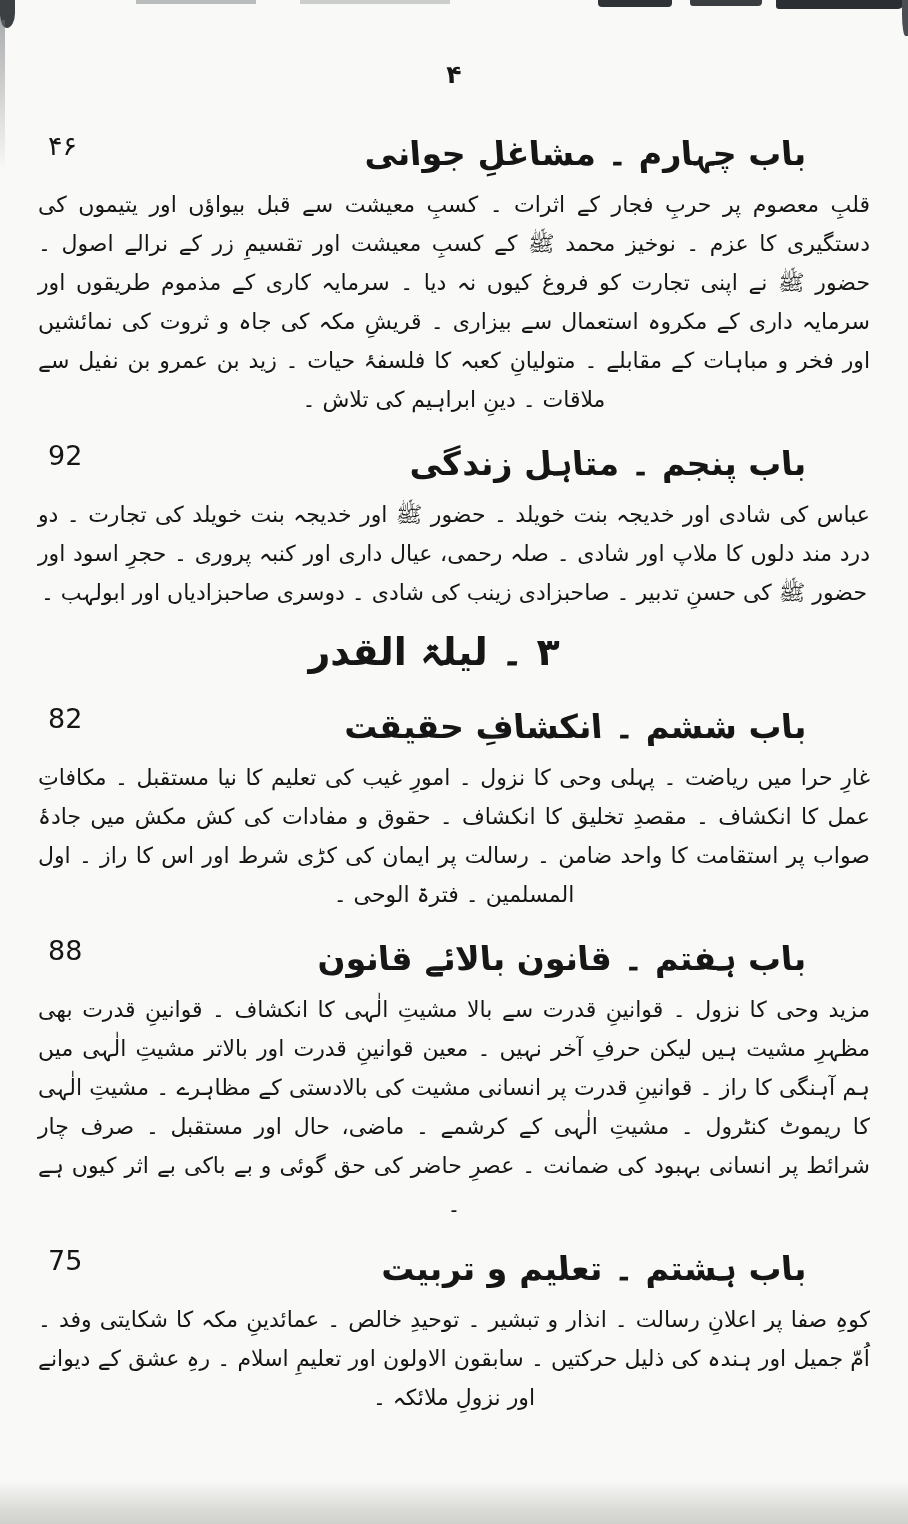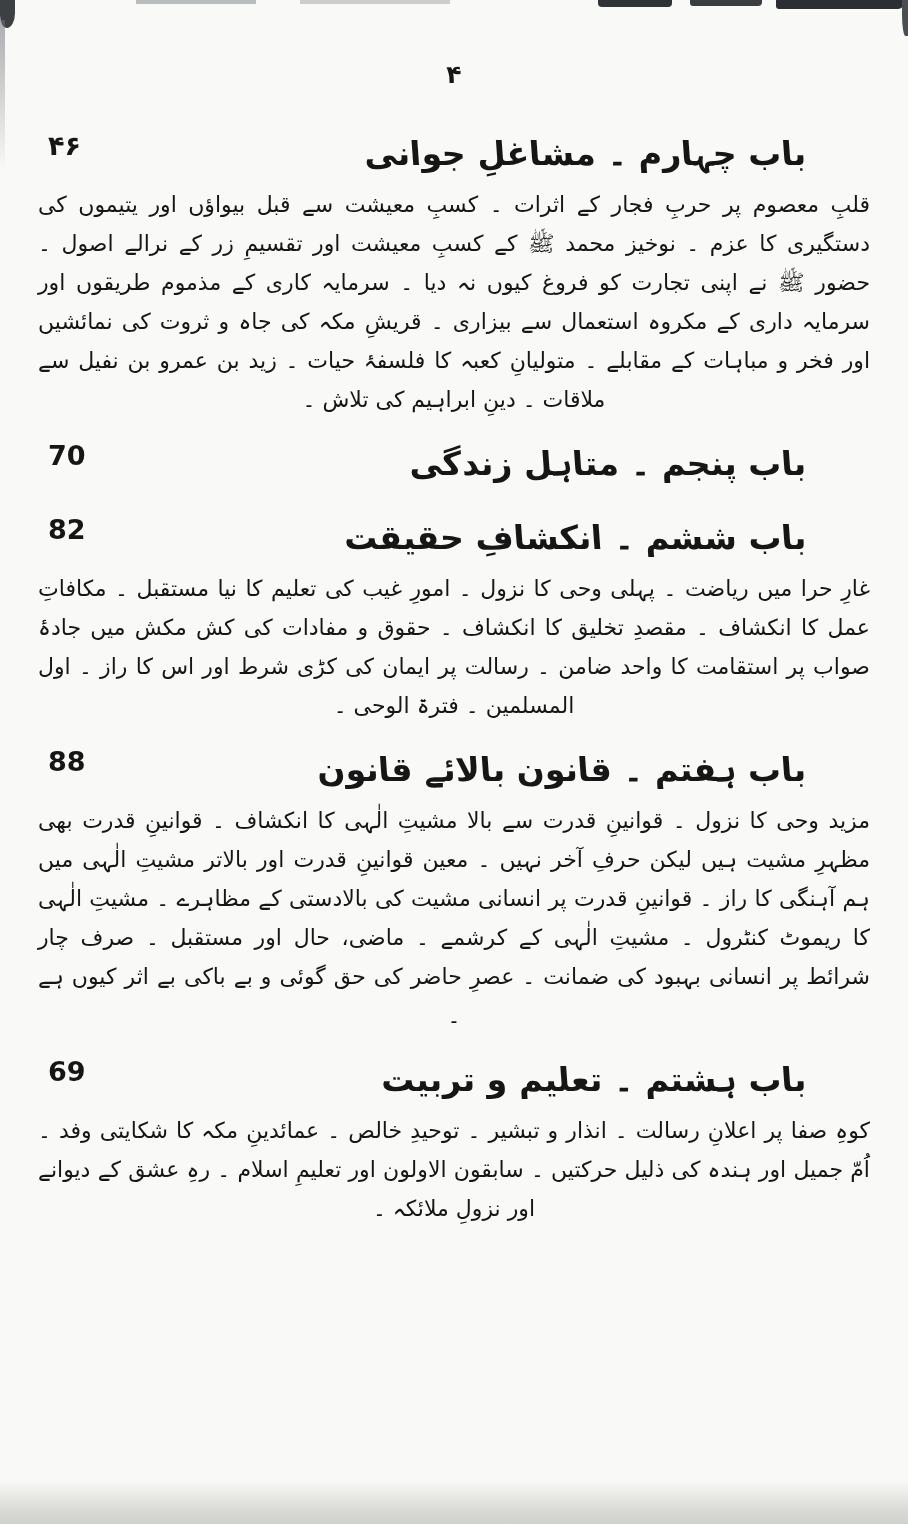--- a/index.html
+++ b/index.html
@@ -36,21 +36,21 @@
     margin-bottom: 2px;
   }
   .chapter-title {
     font-size: 33px;
     font-weight: bold;
     white-space: nowrap;
     transform: skewX(4deg);           
   }
   .chapter-pgnum {
     font-size: 27px;
-    font-weight: bold;
+    font-weight: normal;
     transform: translateY(-8px);      
   }
   .chapter-summary {
     direction: rtl;
     text-align: justify;
     text-align-last: center;
     font-size: 22px;
     line-height: 39px;
     font-weight: 400;
   }
@@ -98,42 +98,44 @@
     <div class="entry-head">
       <h2 class="chapter-title">باب چہارم ۔ مشاغلِ جوانی</h2>
       <span class="chapter-pgnum">۴۶</span>
     </div>
     <p class="chapter-summary">قلبِ معصوم پر حربِ فجار کے اثرات ۔ کسبِ معیشت سے قبل بیواؤں اور یتیموں کی دستگیری کا عزم ۔ نوخیز محمد ﷺ کے کسبِ معیشت اور تقسیمِ زر کے نرالے اصول ۔ حضور ﷺ نے اپنی تجارت کو فروغ کیوں نہ دیا ۔ سرمایہ کاری کے مذموم طریقوں اور سرمایہ داری کے مکروہ استعمال سے بیزاری ۔ قریشِ مکہ کی جاہ و ثروت کی نمائشیں اور فخر و مباہات کے مقابلے ۔ متولیانِ کعبہ کا فلسفۂ حیات ۔ زید بن عمرو بن نفیل سے ملاقات ۔ دینِ ابراہیم کی تلاش ۔</p>
   </section>
 
   <section class="entry">
     <div class="entry-head">
       <h2 class="chapter-title">باب پنجم ۔ متاہل زندگی</h2>
-      <span class="chapter-pgnum">70</span>
+      <span class="chapter-pgnum">92</span>
     </div>
+    <p class="chapter-summary">عباس کی شادی اور خدیجہ بنت خویلد ۔ حضور ﷺ اور خدیجہ بنت خویلد کی تجارت ۔ دو درد مند دلوں کا ملاپ اور شادی ۔ صلہ رحمی، عیال داری اور کنبہ پروری ۔ حجرِ اسود اور حضور ﷺ کی حسنِ تدبیر ۔ صاحبزادی زینب کی شادی ۔ دوسری صاحبزادیاں اور ابولہب ۔</p>
   </section>
 
+  <h1 class="section-heading">۳ ۔ لیلۃ القدر</h1>
 
   <section class="entry">
     <div class="entry-head">
       <h2 class="chapter-title">باب ششم ۔ انکشافِ حقیقت</h2>
       <span class="chapter-pgnum">82</span>
     </div>
     <p class="chapter-summary">غارِ حرا میں ریاضت ۔ پہلی وحی کا نزول ۔ امورِ غیب کی تعلیم کا نیا مستقبل ۔ مکافاتِ عمل کا انکشاف ۔ مقصدِ تخلیق کا انکشاف ۔ حقوق و مفادات کی کش مکش میں جادۂ صواب پر استقامت کا واحد ضامن ۔ رسالت پر ایمان کی کڑی شرط اور اس کا راز ۔ اول المسلمین ۔ فترۃ الوحی ۔</p>
   </section>
 
   <section class="entry">
     <div class="entry-head">
       <h2 class="chapter-title">باب ہفتم ۔ قانون بالائے قانون</h2>
       <span class="chapter-pgnum">88</span>
     </div>
     <p class="chapter-summary">مزید وحی کا نزول ۔ قوانینِ قدرت سے بالا مشیتِ الٰہی کا انکشاف ۔ قوانینِ قدرت بھی مظہرِ مشیت ہیں لیکن حرفِ آخر نہیں ۔ معین قوانینِ قدرت اور بالاتر مشیتِ الٰہی میں ہم آہنگی کا راز ۔ قوانینِ قدرت پر انسانی مشیت کی بالادستی کے مظاہرے ۔ مشیتِ الٰہی کا ریموٹ کنٹرول ۔ مشیتِ الٰہی کے کرشمے ۔ ماضی، حال اور مستقبل ۔ صرف چار شرائط پر انسانی بہبود کی ضمانت ۔ عصرِ حاضر کی حق گوئی و بے باکی بے اثر کیوں ہے ۔</p>
   </section>
 
   <section class="entry">
     <div class="entry-head">
       <h2 class="chapter-title">باب ہشتم ۔ تعلیم و تربیت</h2>
-      <span class="chapter-pgnum">69</span>
+      <span class="chapter-pgnum">75</span>
     </div>
     <p class="chapter-summary">کوہِ صفا پر اعلانِ رسالت ۔ انذار و تبشیر ۔ توحیدِ خالص ۔ عمائدینِ مکہ کا شکایتی وفد ۔ اُمّ جمیل اور ہندہ کی ذلیل حرکتیں ۔ سابقون الاولون اور تعلیمِ اسلام ۔ رہِ عشق کے دیوانے اور نزولِ ملائکہ ۔</p>
   </section>
 </div>
 </main>
 
 </body></html>

